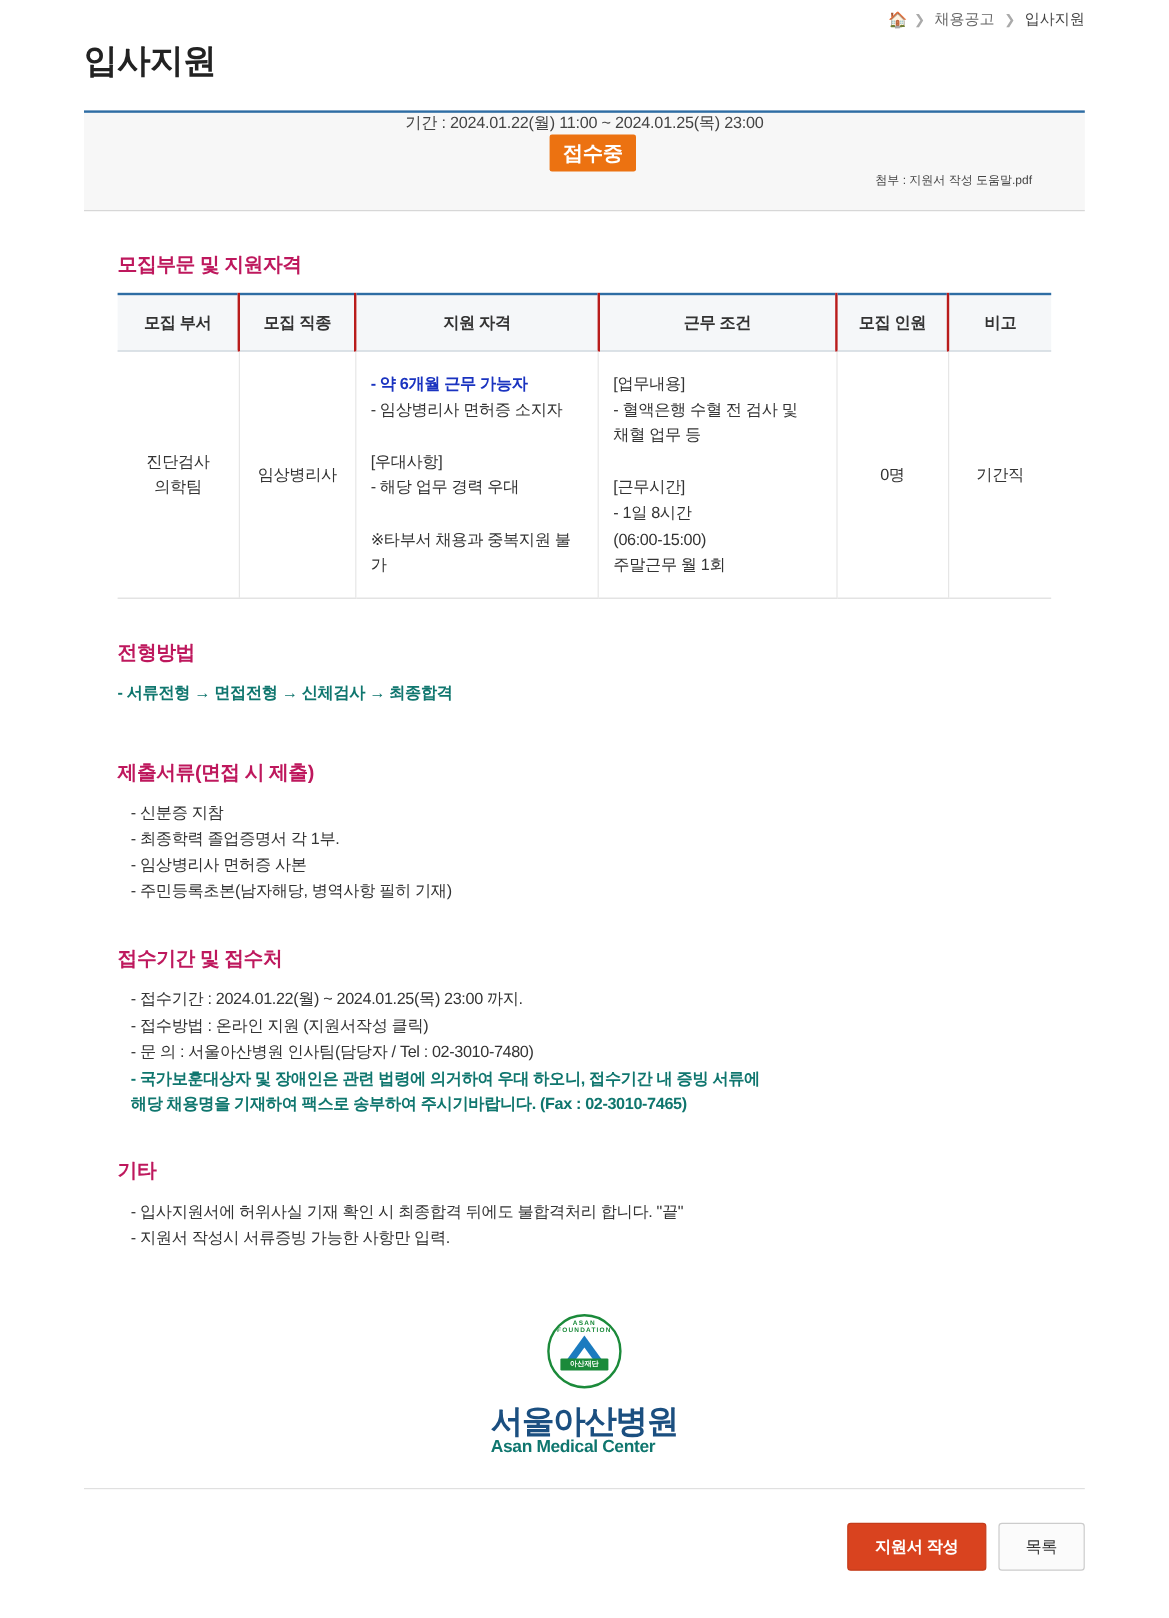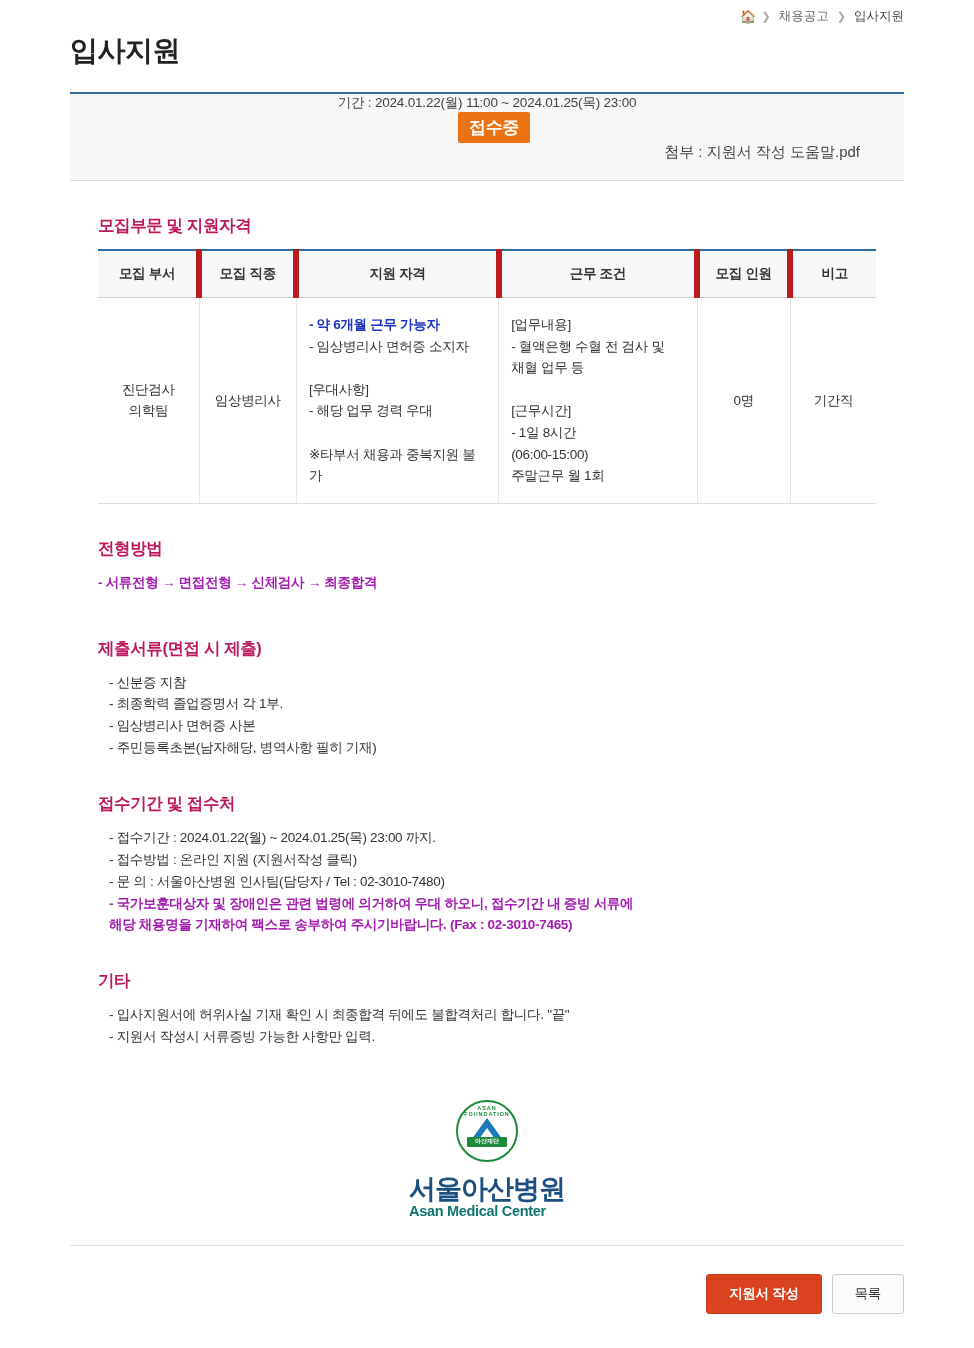--- a/index.html
+++ b/index.html
@@ -77,54 +77,54 @@
     color: #fff;
     font-size: 17px;
     font-weight: bold;
     padding: 4px 11px;
     margin-left: 14px;
     border-radius: 2px;
     letter-spacing: -0.3px;
   }
   .notice-attach {
     margin-left: auto;
-    font-size: 15px;
+    font-size: 10px;
     color: #444;
     padding-right: 22px;
   }
 
   
   .content { padding: 0 28px; }
   h2.section-title {
     font-size: 16.5px;
     font-weight: bold;
     color: #be185d;
     margin: 34px 0 12px 0;
     letter-spacing: -0.4px;
   }
   .body-line {
     font-size: 13.5px;
     color: #333;
     line-height: 1.62;
     letter-spacing: -0.3px;
   }
-  .body-line.bold { font-weight: bold; color: #a21caf; }
+  .body-line.bold { font-weight: bold; color: #0f766e; }
   .indent { padding-left: 11px; }
 
   
   table.recruit {
     width: 100%;
     border-collapse: collapse;
     border-top: 2px solid #2e6da4;
     font-size: 13.5px;
   }
   table.recruit th {
     background: #f5f7f9;
     border-bottom: 1px solid #c9d2da;
-    border-left: 6px solid #b91c1c;
+    border-left: 2px solid #b91c1c;
     font-weight: bold;
     color: #333;
     padding: 14px 6px;
     text-align: center;
     letter-spacing: -0.3px;
   }
   table.recruit th:first-child { border-left: none; }
   table.recruit td {
     border-bottom: 1px solid #ddd;
     border-left: 1px solid #e6e6e6;

